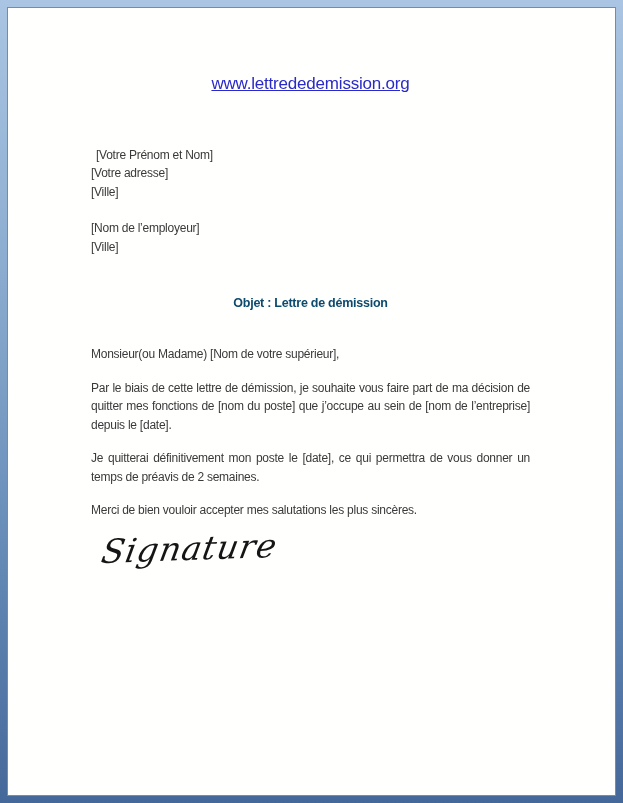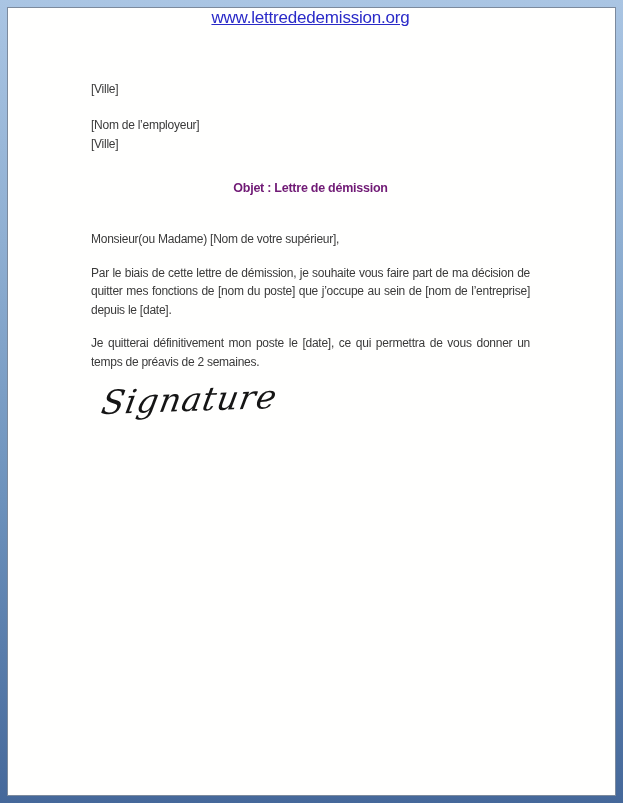--- a/index.html
+++ b/index.html
@@ -15,39 +15,39 @@
     background: #fffffe;
     border: 1px solid #7c8a9d;
     padding: 0 85px 0 83px;
     font-family: "Liberation Sans", sans-serif;
     font-size: 12px;
     letter-spacing: -0.25px;
     color: #3a3a3a;
     overflow: hidden;
   }
 
-  .link-row { text-align: center; }
+  .link-row { margin-top: 66px; text-align: center; }
   .site-link {
     font-size: 17px;
     color: #2a2ac8;
     text-decoration: underline;
     letter-spacing: -0.2px;
   }
 
   .sender { margin-top: 52px; line-height: 18.4px; }
   .sender .line-0 { padding-left: 5px; }
 
   .recipient { margin-top: 18px; line-height: 18.4px; }
 
   .subject {
-    margin-top: 28px;
+    margin-top: 40px;
     text-align: center;
     font-weight: bold;
     font-size: 12.5px;
-    color: #701a75;
+    color: #0c4a6e;
   }
 
   .body-text p { line-height: 18.5px; text-align: justify; }
   .salutation { margin-top: 35px; }
   .para { margin-top: 15px; }
 
   .signature-script {
     margin-top: 10px;
     margin-left: 7px;
     font-family: "DejaVu Serif", serif;
@@ -67,33 +67,36 @@
 <body>
 
 <div class="frame">
   <div class="page">
 
     <div class="link-row">
       <a href="#" class="site-link">www.lettrededemission.org</a>
     </div>
 
     <div class="sender">
+      <div class="line-0">[Votre Prénom et Nom]</div>
+      <div>[Votre adresse]</div>
       <div>[Ville]</div>
     </div>
 
     <div class="recipient">
       <div>[Nom de l’employeur]</div>
       <div>[Ville]</div>
     </div>
 
     <div class="subject">Objet : Lettre de démission</div>
 
     <div class="body-text">
       <p class="salutation">Monsieur(ou Madame) [Nom de votre supérieur],</p>
       <p class="para">Par le biais de cette lettre de démission, je souhaite vous faire part de ma décision de quitter mes fonctions de [nom du poste] que j’occupe au sein de [nom de l’entreprise] depuis le [date].</p>
       <p class="para">Je quitterai définitivement mon poste le [date], ce qui permettra de vous donner un temps de préavis de 2 semaines.</p>
+      <p class="para">Merci de bien vouloir accepter mes salutations les plus sincères.</p>
     </div>
 
     <div class="signature-script">Signature</div>
 
 
   </div>
 </div>
 
 </body></html>

